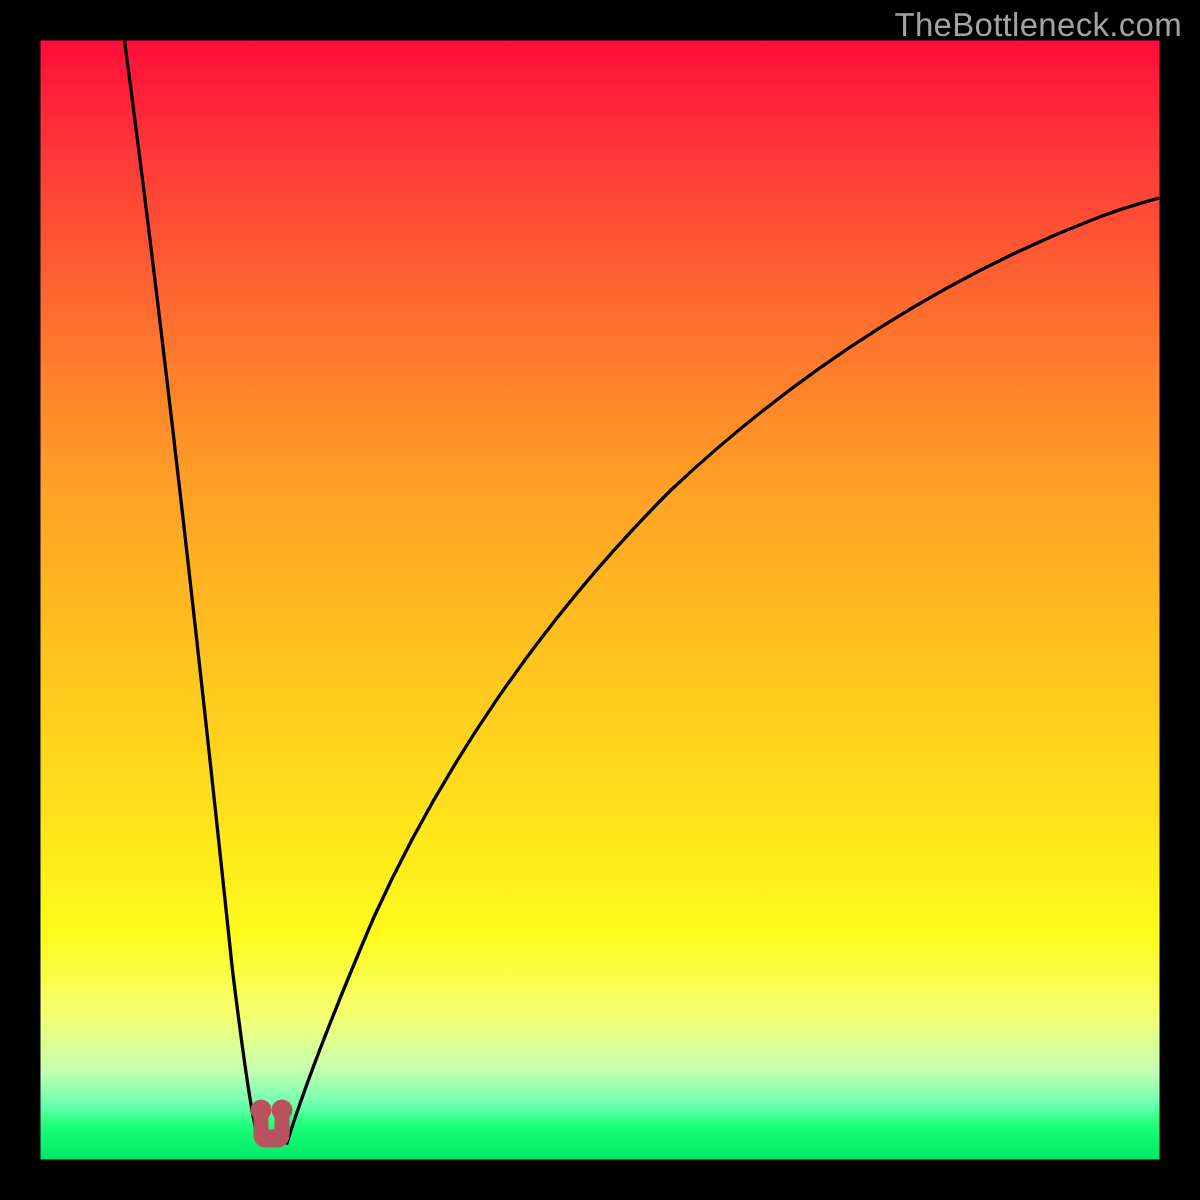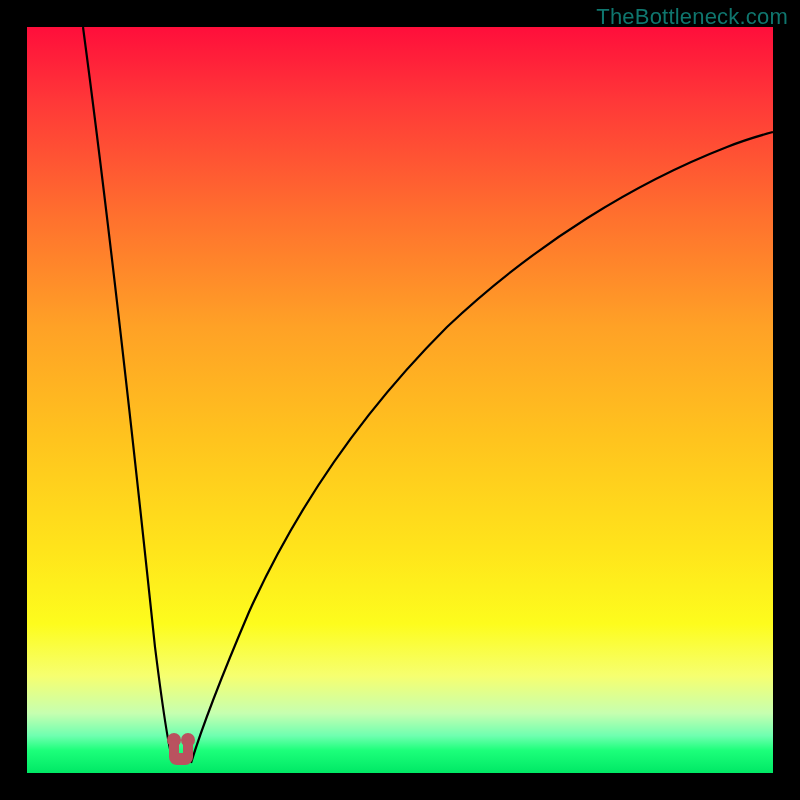--- a/index.html
+++ b/index.html
@@ -29,21 +29,21 @@
       #c6ffb0 92%,
       #6fffb0 95%,
       #1cff7a 97%,
       #00e865 100%
     );
   }
   .watermark {
     position: absolute;
     top: 4px;
     right: 12px;
-    color: #0f766e;
+    color: #a3a3a3;
     font-size: 22px;
     letter-spacing: 0.2px;
     font-weight: 400;
     z-index: 20;
   }
   svg.curve {
     position: absolute;
     left: 0;
     top: 0;
     width: 746px;

